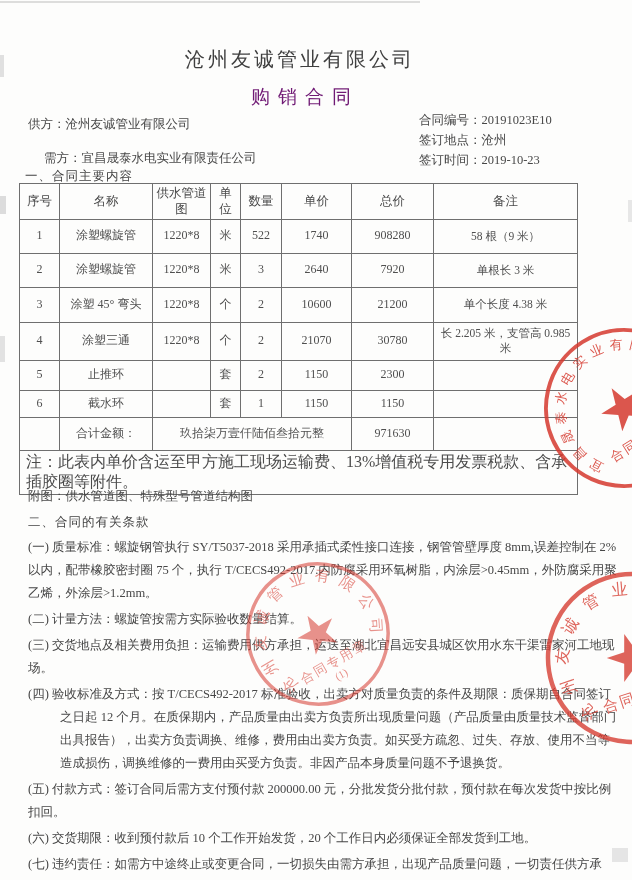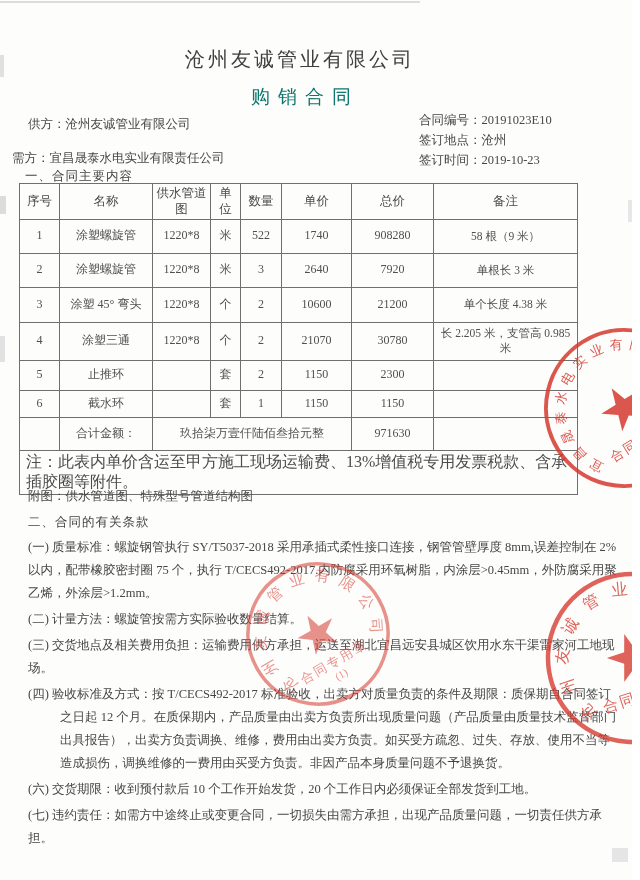--- a/index.html
+++ b/index.html
@@ -15,25 +15,25 @@
   .a-l3{left:0;top:336px;width:5px;height:26px;background:#e2e2e2;}
   .a-r1{left:628px;top:200px;width:12px;height:22px;background:#d8d8d8;opacity:.6;}
   .a-r2{left:612px;top:848px;width:16px;height:14px;background:#dfdfdf;opacity:.8;}
 
   .company-title{
     position:absolute;left:0;top:46px;width:600px;text-align:center;
     font-size:20px;letter-spacing:3px;color:#3f3f3f;
   }
   .doc-title{
     position:absolute;left:0;top:84px;width:610px;text-align:center;
-    font-size:19px;letter-spacing:8px;color:#0f766e;
+    font-size:19px;letter-spacing:8px;color:#701a75;
   }
   .meta{position:absolute;font-size:12.5px;color:#474747;white-space:nowrap;}
   .m-supplier{left:28px;top:116px;}
-  .m-buyer{left:12px;top:150px;}
+  .m-buyer{left:44px;top:150px;}
   .m-no{left:419px;top:112px;}
   .m-place{left:419px;top:132px;}
   .m-date{left:419px;top:152px;}
   .sec-heading{position:absolute;font-size:12.5px;color:#424242;letter-spacing:1px;}
   .h1pos{left:25px;top:168px;}
   .h2pos{left:28px;top:514px;}
 
   table.items{
     position:absolute;left:19px;top:183px;width:558px;
     border-collapse:collapse;table-layout:fixed;
@@ -181,20 +181,21 @@
 
   <div class="attachment">附图：供水管道图、特殊型号管道结构图</div>
 
   <div class="sec-heading h2pos">二、合同的有关条款</div>
 
   <div class="clauses">
       <p>(一) 质量标准：螺旋钢管执行 SY/T5037-2018 采用承插式柔性接口连接，钢管管壁厚度 8mm,误差控制在 2%以内，配带橡胶密封圈 75 个，执行 T/CECS492-2017.内防腐采用环氧树脂，内涂层&gt;0.45mm，外防腐采用聚乙烯，外涂层&gt;1.2mm。</p>
       <p>(二) 计量方法：螺旋管按需方实际验收数量结算。</p>
       <p>(三) 交货地点及相关费用负担：运输费用供方承担，运送至湖北宜昌远安县城区饮用水东干渠雷家河工地现场。</p>
       <p class="hang">(四) 验收标准及方式：按 T/CECS492-2017 标准验收，出卖方对质量负责的条件及期限：质保期自合同签订之日起 12 个月。在质保期内，产品质量由出卖方负责所出现质量问题（产品质量由质量技术监督部门出具报告），出卖方负责调换、维修，费用由出卖方负责。如买受方疏忽、过失、存放、使用不当等造成损伤，调换维修的一费用由买受方负责。非因产品本身质量问题不予退换货。</p>
+      <p>(五) 付款方式：签订合同后需方支付预付款 200000.00 元，分批发货分批付款，预付款在每次发货中按比例扣回。</p>
       <p>(六) 交货期限：收到预付款后 10 个工作开始发货，20 个工作日内必须保证全部发货到工地。</p>
       <p>(七) 违约责任：如需方中途终止或变更合同，一切损失由需方承担，出现产品质量问题，一切责任供方承担。</p>
     </div>
 
   <svg class="stamps" width="640" height="880" viewBox="0 0 640 880">
       <g transform="rotate(-32 624 408)" opacity="0.85">
         <circle cx="624" cy="408" r="78" fill="none" stroke="#d63a2f" stroke-width="4"></circle>
         <path id="arc1" d="M 582.08904 449.91096 A 59.28 59.28 0 1 1 665.91096 449.91096" fill="none"></path>
         <text font-size="13" letter-spacing="6" fill="#d63a2f"><textPath href="#arc1" xlink:href="#arc1" startOffset="50%" text-anchor="middle">宜昌晟泰水电实业有限责任公司</textPath></text>
         <polygon points="624.0,384.6 629.3,400.8 646.3,400.8 632.5,410.8 637.8,426.9 624.0,416.9 610.2,426.9 615.5,410.8 601.7,400.8 618.7,400.8" fill="#d63a2f"></polygon>

